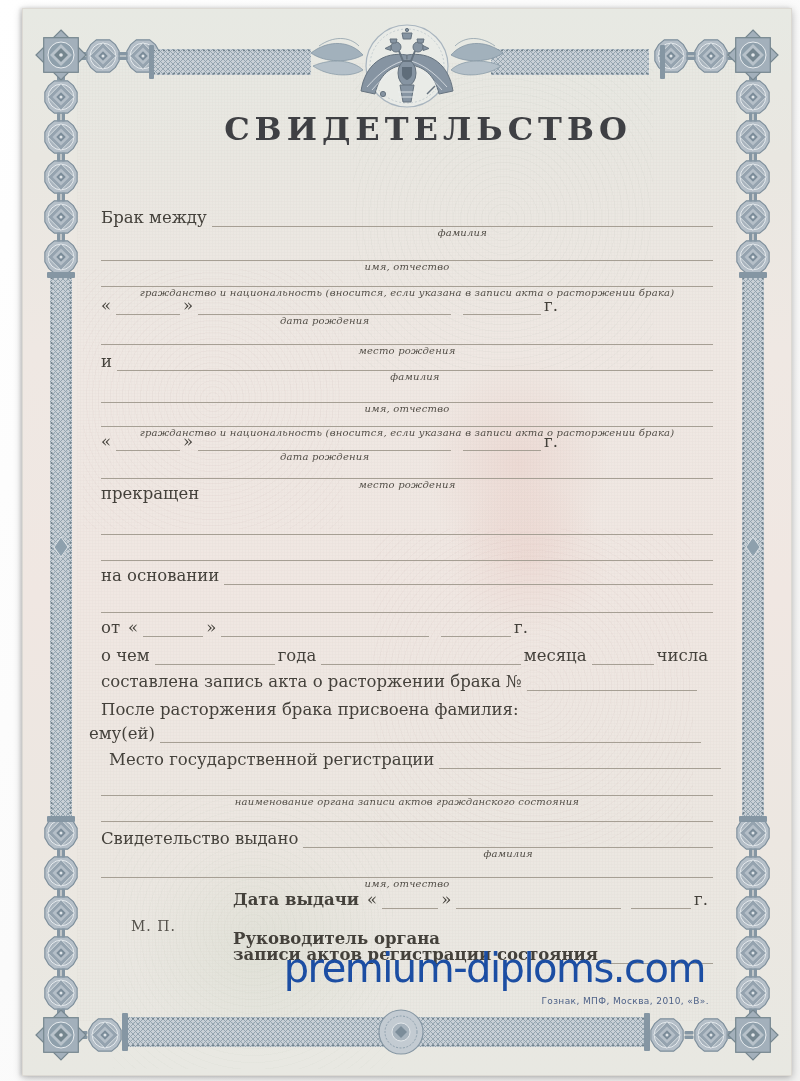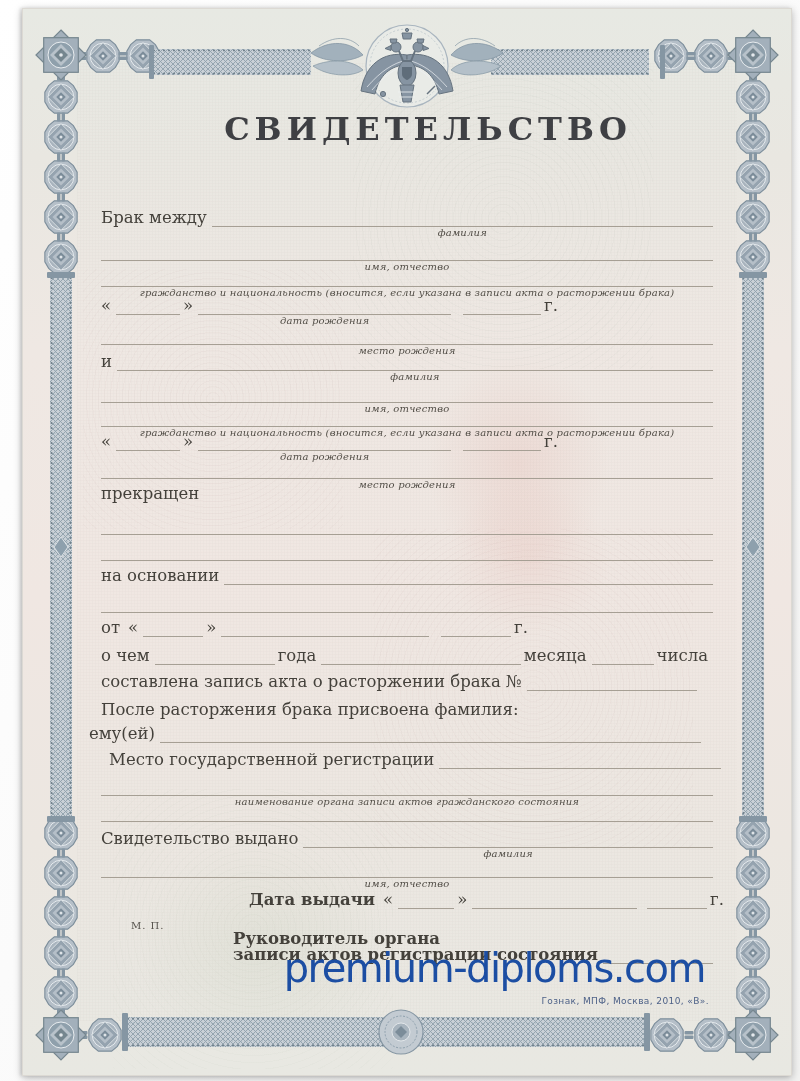--- a/index.html
+++ b/index.html
@@ -25,21 +25,21 @@
     background-position:400px 340px,420px 470px,110px 830px;}
   .hatch{position:absolute;inset:54px;pointer-events:none;opacity:.55;
     background-image:
       repeating-linear-gradient(0deg, rgba(166,128,118,.05) 0 1px, transparent 1px 3px),
       repeating-linear-gradient(90deg, rgba(120,140,120,.05) 0 1px, transparent 1px 3px);}
   #border-svg{position:absolute;left:0;top:0;width:768px;height:1066px;}
   #title{position:absolute;left:0;top:102px;width:100%;text-align:center;color:#3f4044;z-index:3;}
   #title .t1,#title .t2{font-weight:700;font-size:32px;letter-spacing:5px;line-height:37px;padding-left:42px;}
   #rows{position:absolute;left:0;top:0;width:768px;height:1066px;z-index:2;padding-left:40px;}
   .row{position:absolute;display:flex;align-items:flex-end;height:20px;font-size:16.5px;color:#44413b;}
-  .row.small{font-size:10px;letter-spacing:1px;color:#55524c;}
+  .row.small{font-size:14px;letter-spacing:1px;color:#55524c;}
   .lbl{white-space:nowrap;margin:0 5px 0 3px;line-height:18px;}
   .lbl:first-child{margin-left:0;}
   .lbl.b{font-weight:700;}
   .ln{position:relative;border-bottom:1px solid #a69f94;height:100%;}
   .ln.fx{flex:1 1 auto;}
   .cap{position:absolute;top:100%;left:0;right:0;margin-top:1px;text-align:center;
        font-size:10px;font-style:italic;font-weight:500;color:#524e47;white-space:nowrap;letter-spacing:.2px;line-height:11px;}
   .g{height:100%;}
   .f{height:100%;}
   .f.fx{flex:1 1 auto;}
@@ -340,21 +340,21 @@
           <span class="lbl">Свидетельство выдано</span>
           <span class="ln fx">
             <span class="cap">фамилия</span>
           </span>
         </div>
         <div class="row" style="top: 849px; left: 78px; width: 612px;">
           <span class="ln fx">
             <span class="cap">имя, отчество</span>
           </span>
         </div>
-        <div class="row" style="top: 880px; left: 210px; width: 480px; margin-left: 16px;">
+        <div class="row" style="top: 880px; left: 210px; width: 480px;">
           <span class="lbl b">Дата выдачи</span>
           <span class="lbl">«</span>
           <span class="ln" style="width: 56px;"></span>
           <span class="lbl">»</span>
           <span class="ln fx"></span>
           <span class="g" style="width: 10px;"></span>
           <span class="ln" style="width: 60px;"></span>
           <span class="lbl">г.</span>
         </div>
         <div class="row small" style="top: 906px; left: 108px; width: 582px;">

